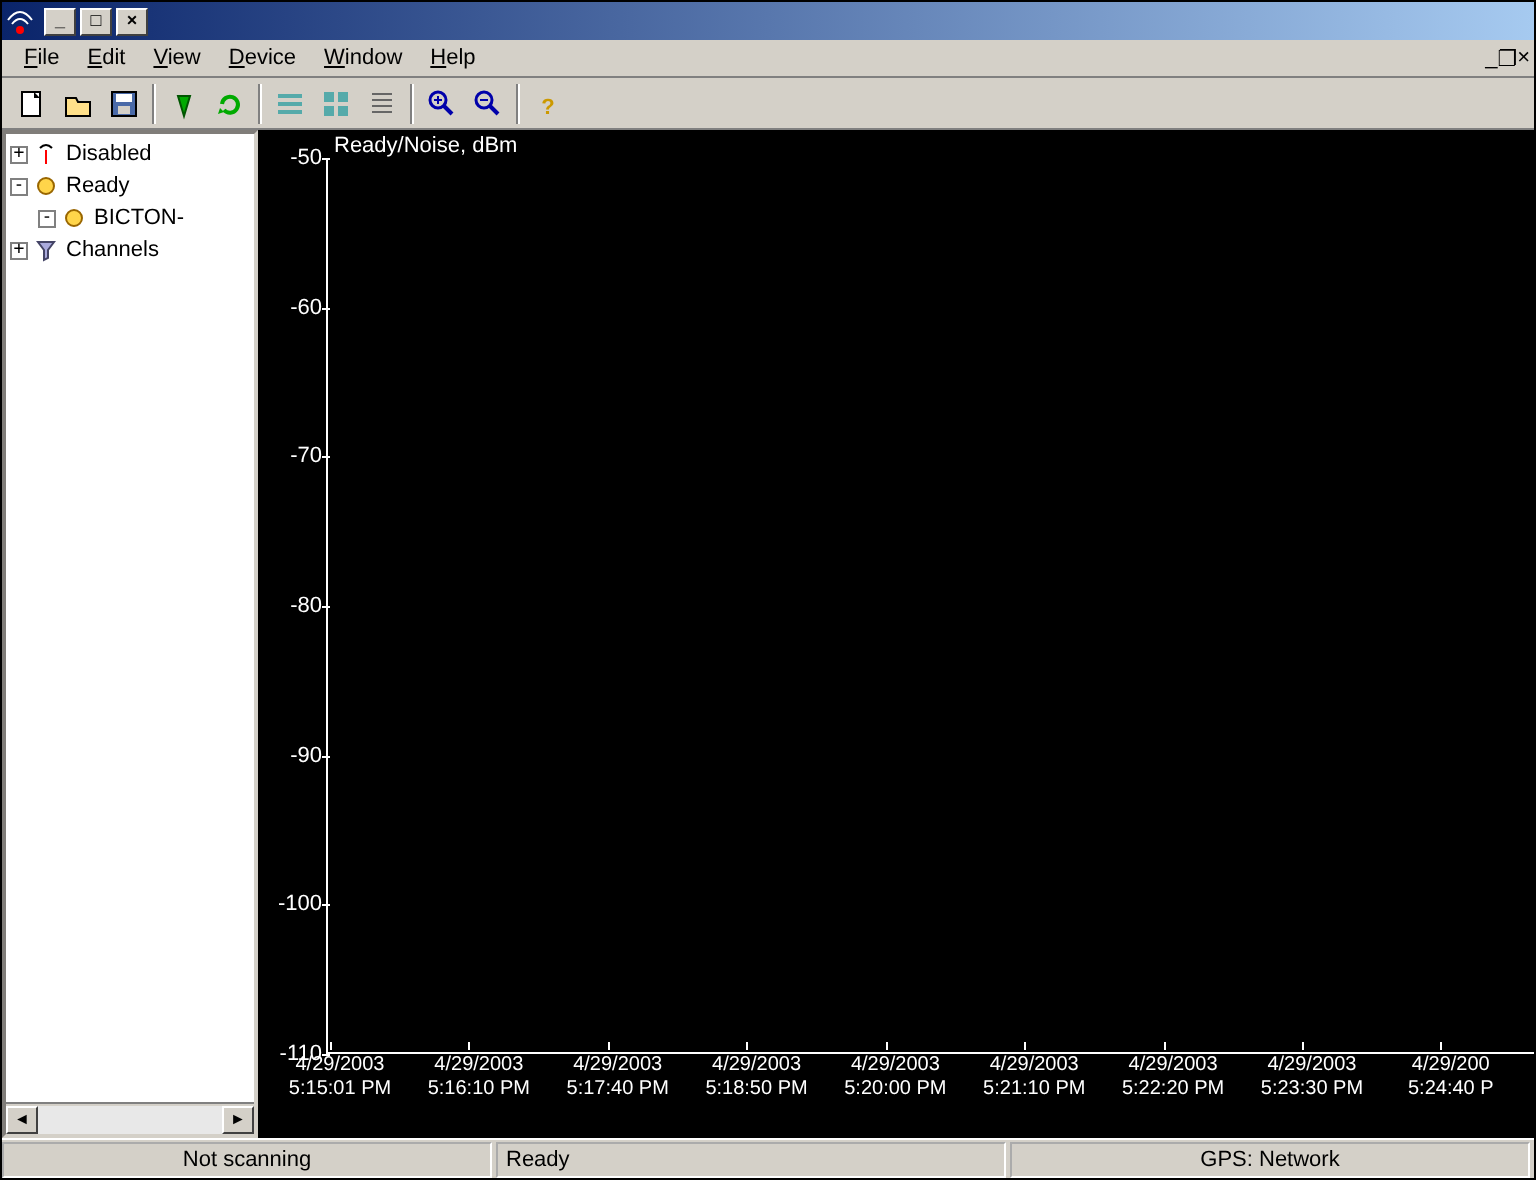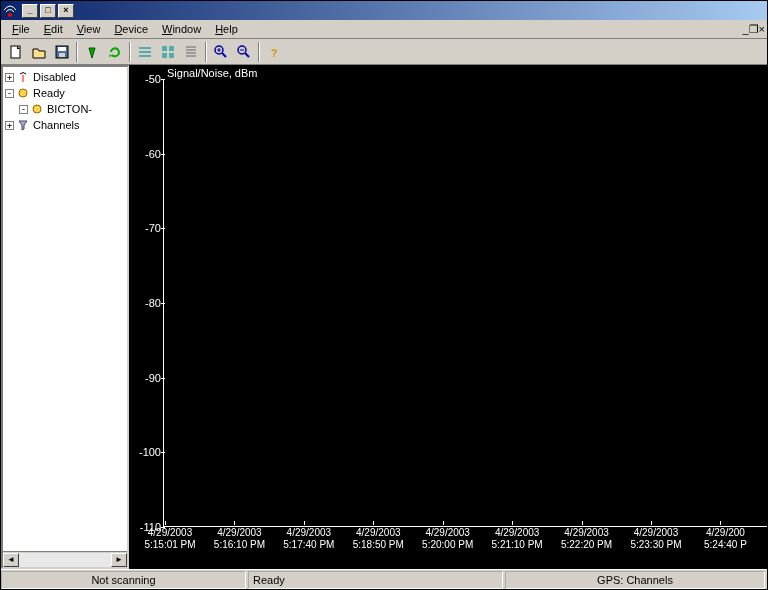--- a/index.html
+++ b/index.html
@@ -200,21 +200,21 @@
         </div>
       </div>
       <div class="hscroll">
         <span class="arrow">◄</span>
         <span class="track"></span>
         <span class="arrow">►</span>
       </div>
     </div>
 
     <div class="chart-pane">
-      <div class="chart-title">Signal/Noise, dBm</div>
+      <div class="chart-title">Ready/Noise, dBm</div>
       <div class="y-axis" id="yaxis">
           <div class="tick" style="top: 0%;">-50</div>
           <div class="tline" style="top: 0%;"></div>
           <div class="tick" style="top: 16.6667%;">-60</div>
           <div class="tline" style="top: 16.6667%;"></div>
           <div class="tick" style="top: 33.3333%;">-70</div>
           <div class="tline" style="top: 33.3333%;"></div>
           <div class="tick" style="top: 50%;">-80</div>
           <div class="tline" style="top: 50%;"></div>
           <div class="tick" style="top: 66.6667%;">-90</div>
@@ -1209,15 +1209,15 @@
           <div class="xtline" style="left: 487.977px;"></div>
           <div class="xtick" style="left: 527.402px; width: 70px;">4/29/200<br>5:24:40 P</div>
           <div class="xtline" style="left: 557.402px;"></div>
         </div>
     </div>
   </div>
 
   <div class="statusbar">
     <div class="panel p2">Not scanning</div>
     <div class="panel p1">Ready</div>
-    <div class="panel p3">GPS: Channels</div>
+    <div class="panel p3">GPS: Network</div>
   </div>
 </div>
 
 </body></html>

